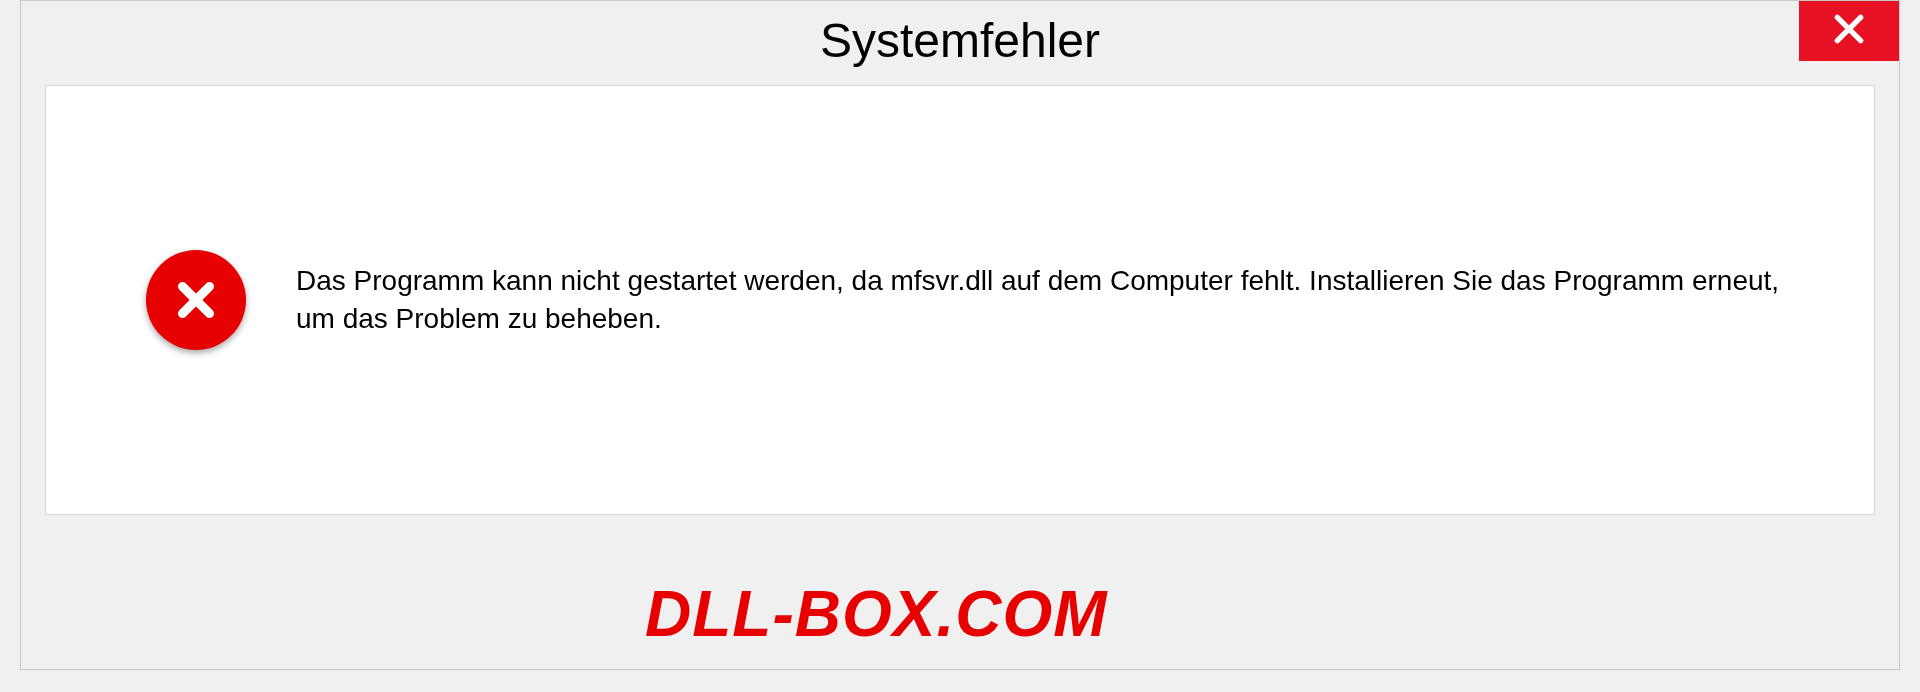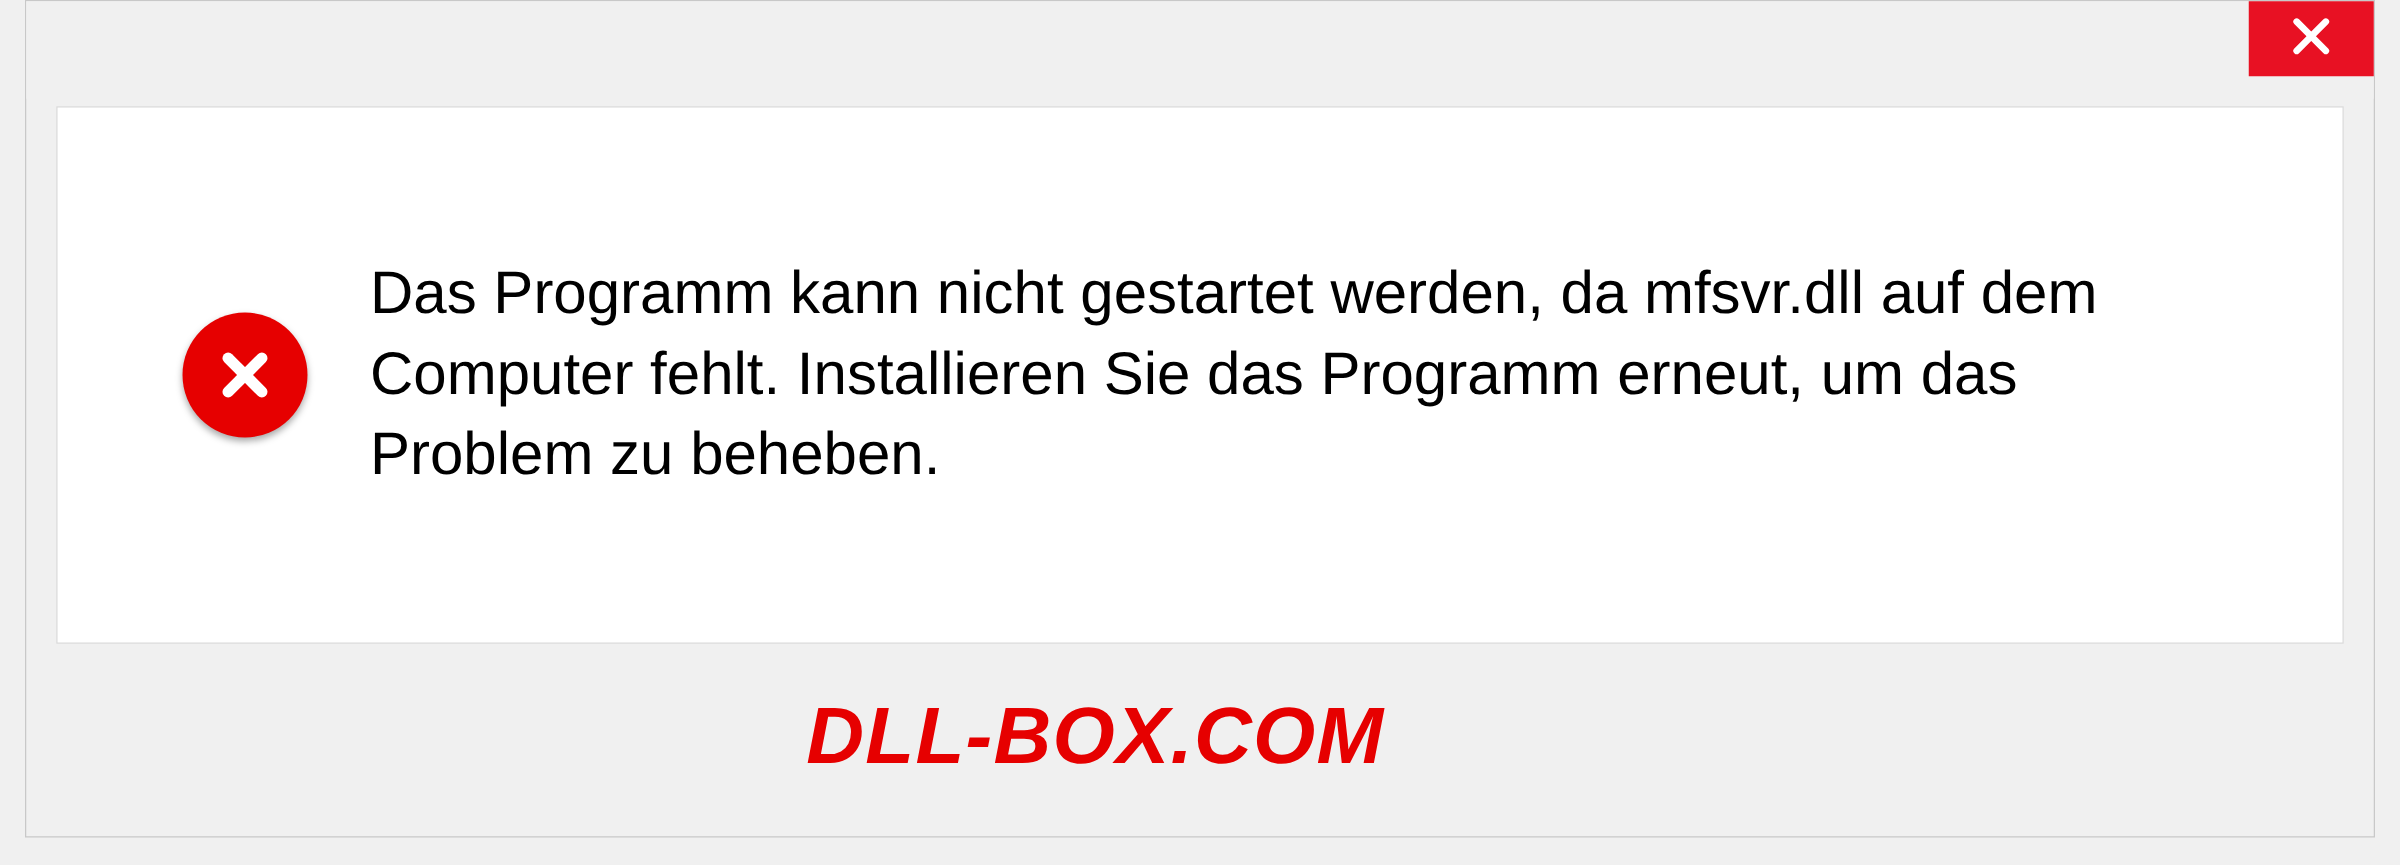--- a/index.html
+++ b/index.html
@@ -73,34 +73,34 @@
       box-shadow: 0 3px 6px rgba(0,0,0,0.35);
       display: flex;
       align-items: center;
       justify-content: center;
     }
     .error-icon-circle svg {
       width: 54px;
       height: 54px;
     }
     .message-text {
-      font-size: 48px;
+      font-size: 28px;
       line-height: 1.35;
       color: #000;
       font-weight: 400;
       max-width: 1500px;
     }
     .footer {
       position: absolute;
       bottom: 18px;
       left: 24px;
       right: 24px;
       height: 100px;
       display: flex;
-      align-items: flex-start;
+      align-items: flex-end;
       justify-content: space-between;
     }
     .watermark {
       font-size: 64px;
       font-weight: 800;
       font-style: italic;
       color: #e60000;
       letter-spacing: 1px;
       margin-left: 600px;
     }
@@ -117,20 +117,21 @@
       cursor: pointer;
       font-family: inherit;
     }
   </style>
 </head>
 <body>
 
 <div class="dialog">
 
   <div class="title-bar">
+    <span class="title-text">Systemfehler</span>
     <div class="close-btn">
       <span>
         <svg viewBox="0 0 24 24" fill="none" stroke="#ffffff" stroke-width="3.2" stroke-linecap="round">
           <line x1="5" y1="5" x2="19" y2="19"></line>
           <line x1="19" y1="5" x2="5" y2="19"></line>
         </svg>
       </span>
     </div>
   </div>
 

